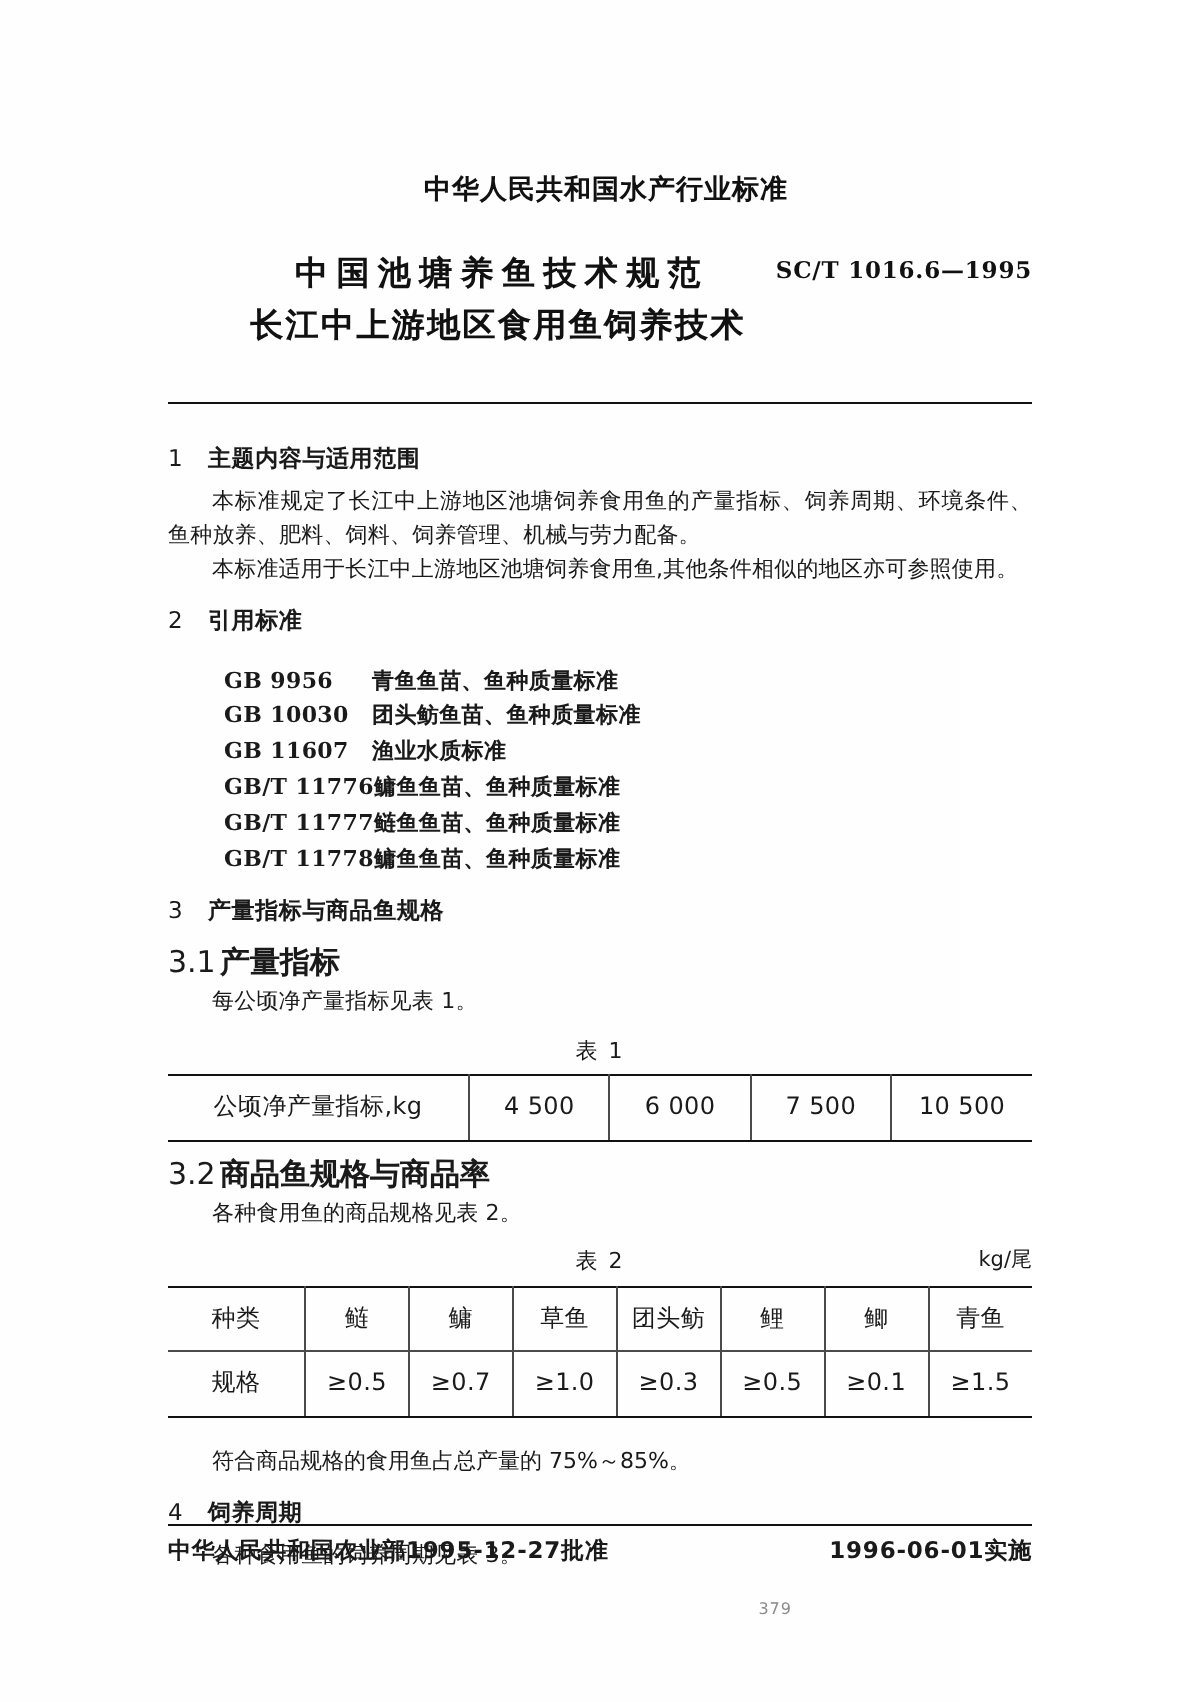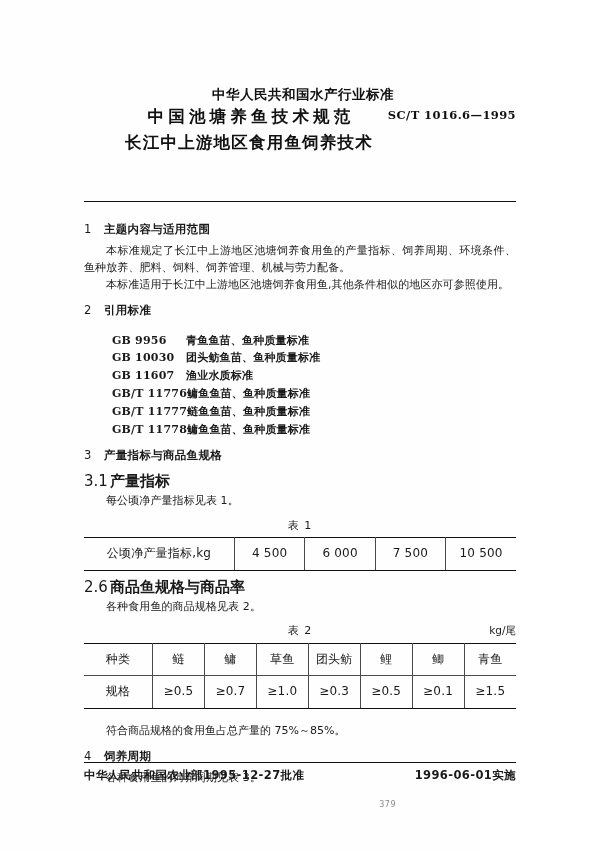--- a/index.html
+++ b/index.html
@@ -33,20 +33,21 @@
   .agency-line {
     text-align: center;
     font-size: 13.5px;
     font-weight: bold;
     letter-spacing: 0.5px;
     color: #111;
     padding-left: 6px;
   }
   .title-row {
     position: relative;
+    margin-top: 20px;
     min-height: 56px;
   }
   .doc-title {
     width: 330px;
     text-align: center;
     font-size: 16.5px;
     font-weight: bold;
     line-height: 26px;
     color: #111;
   }
@@ -275,21 +276,21 @@
           <td class="rowlabel">公顷净产量指标,kg</td>
           <td>4 500</td>
           <td>6 000</td>
           <td>7 500</td>
           <td>10 500</td>
         </tr>
       </tbody>
     </table>
 
     <div class="sub-head">
-      <span class="num">2.6</span><span>商品鱼规格与商品率</span>
+      <span class="num">3.2</span><span>商品鱼规格与商品率</span>
     </div>
     <div class="para">各种食用鱼的商品规格见表 2。</div>
 
     <div class="tbl-caption">
       <span>表 2</span>
       <span class="tbl-unit">kg/尾</span>
     </div>
     <table class="std t2">
       <tbody>
         <tr>

